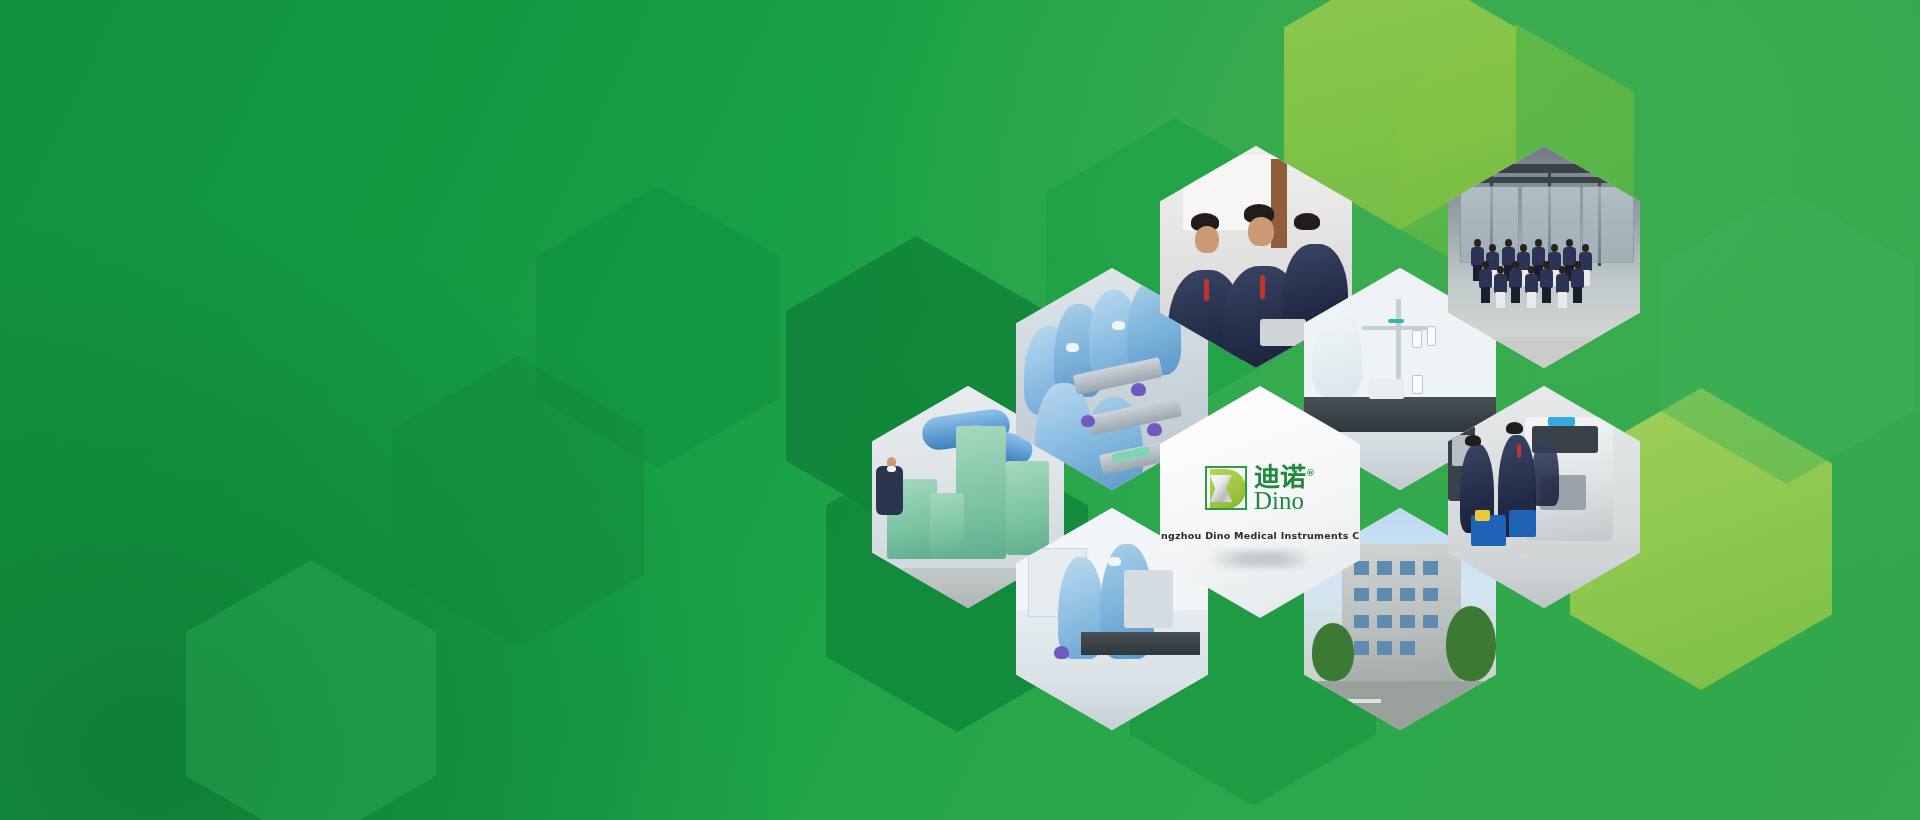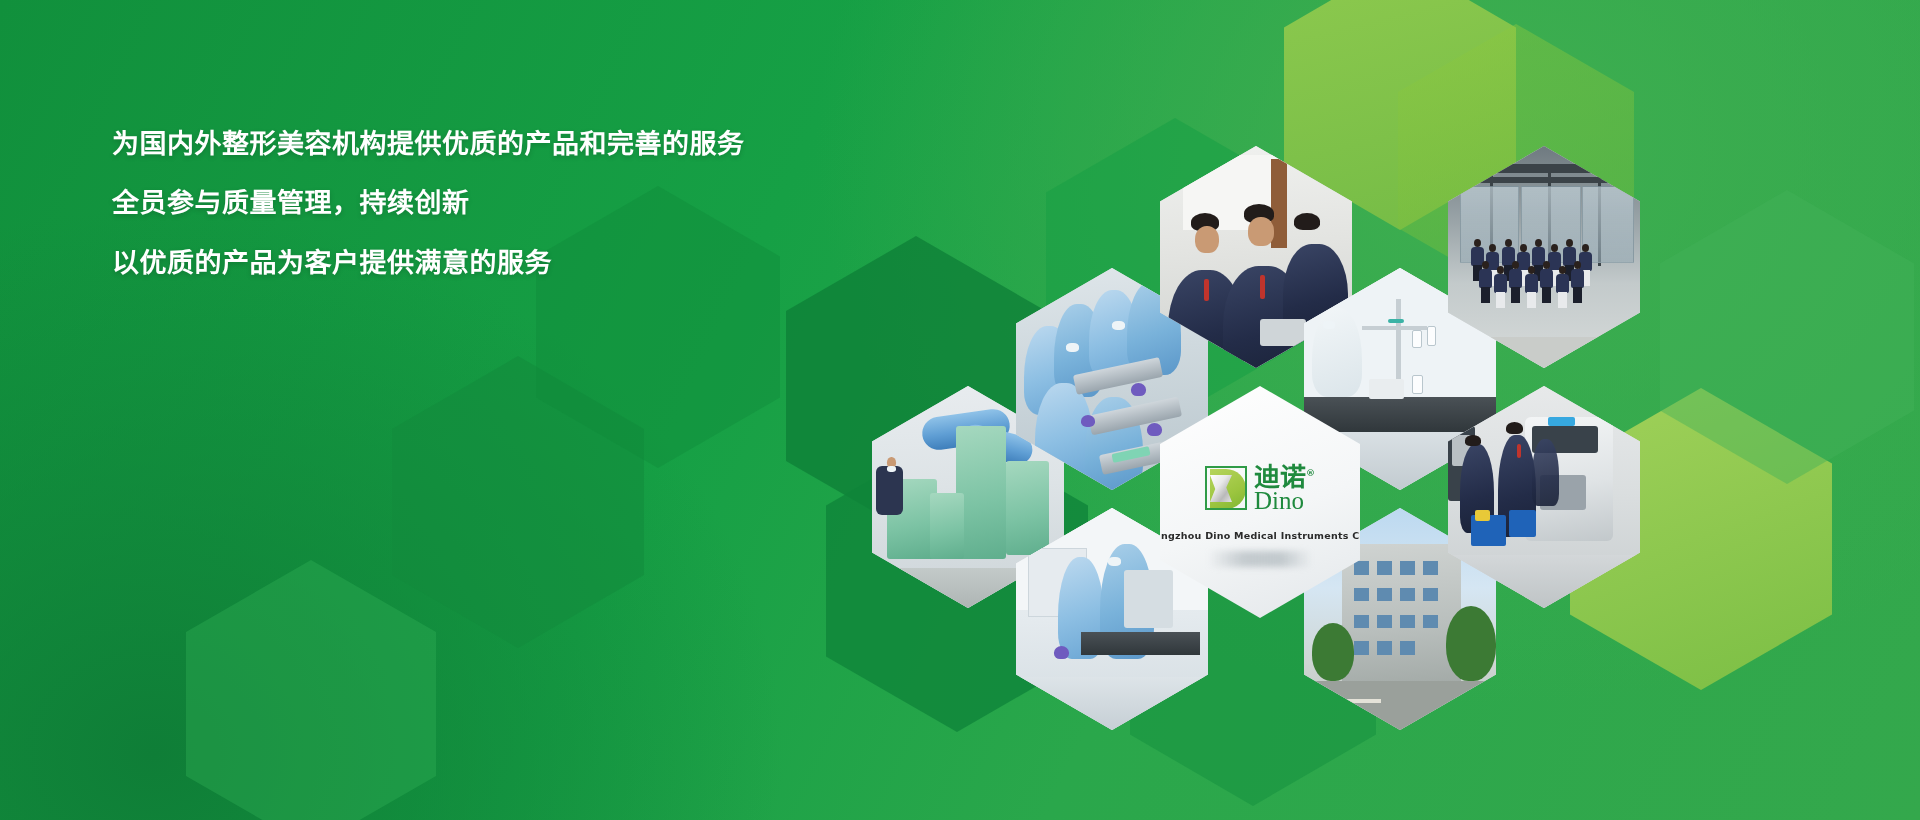--- a/index.html
+++ b/index.html
@@ -196,25 +196,20 @@
     <div class="hx" style="left:826px;top:430px;width:262px;height:302px;background:#0f8439;opacity:.80;"></div>
     <div class="hx" style="left:1046px;top:118px;width:258px;height:298px;background:#1a9f46;opacity:.62;"></div>
     <div class="hx" style="left:1570px;top:388px;width:262px;height:302px;background:linear-gradient(160deg,#a6d35a 0%,#7fc044 100%);opacity:.95;"></div>
     <div class="hx" style="left:1660px;top:190px;width:254px;height:294px;background:#43b258;opacity:.45;"></div>
     <div class="hx" style="left:1130px;top:520px;width:246px;height:286px;background:#0f8a3c;opacity:.42;"></div>
   </div>
 
   <div class="left-col">
 
 
-    <div class="taglines">
-      <div class="tagline">为国内外整形美容机构提供优质的产品和完善的服务</div>
-      <div class="tagline">全员参与质量管理，持续创新</div>
-      <div class="tagline">以优质的产品为客户提供满意的服务</div>
-    </div>
   </div>
 
   <div class="cluster">
 
     <div class="photo-hex" style="left:42px;top:276px;width:192px;height:222px;">
       <div class="sc machroom">
         <div class="duct" style="left:26%;top:12%;width:46%;height:15%;transform:rotate(-8deg);"></div>
         <div class="duct" style="left:46%;top:20%;width:38%;height:13%;transform:rotate(14deg);"></div>
         <div class="gmach" style="left:44%;top:18%;width:26%;height:60%;"></div>
         <div class="gmach" style="left:8%;top:42%;width:26%;height:36%;"></div>

